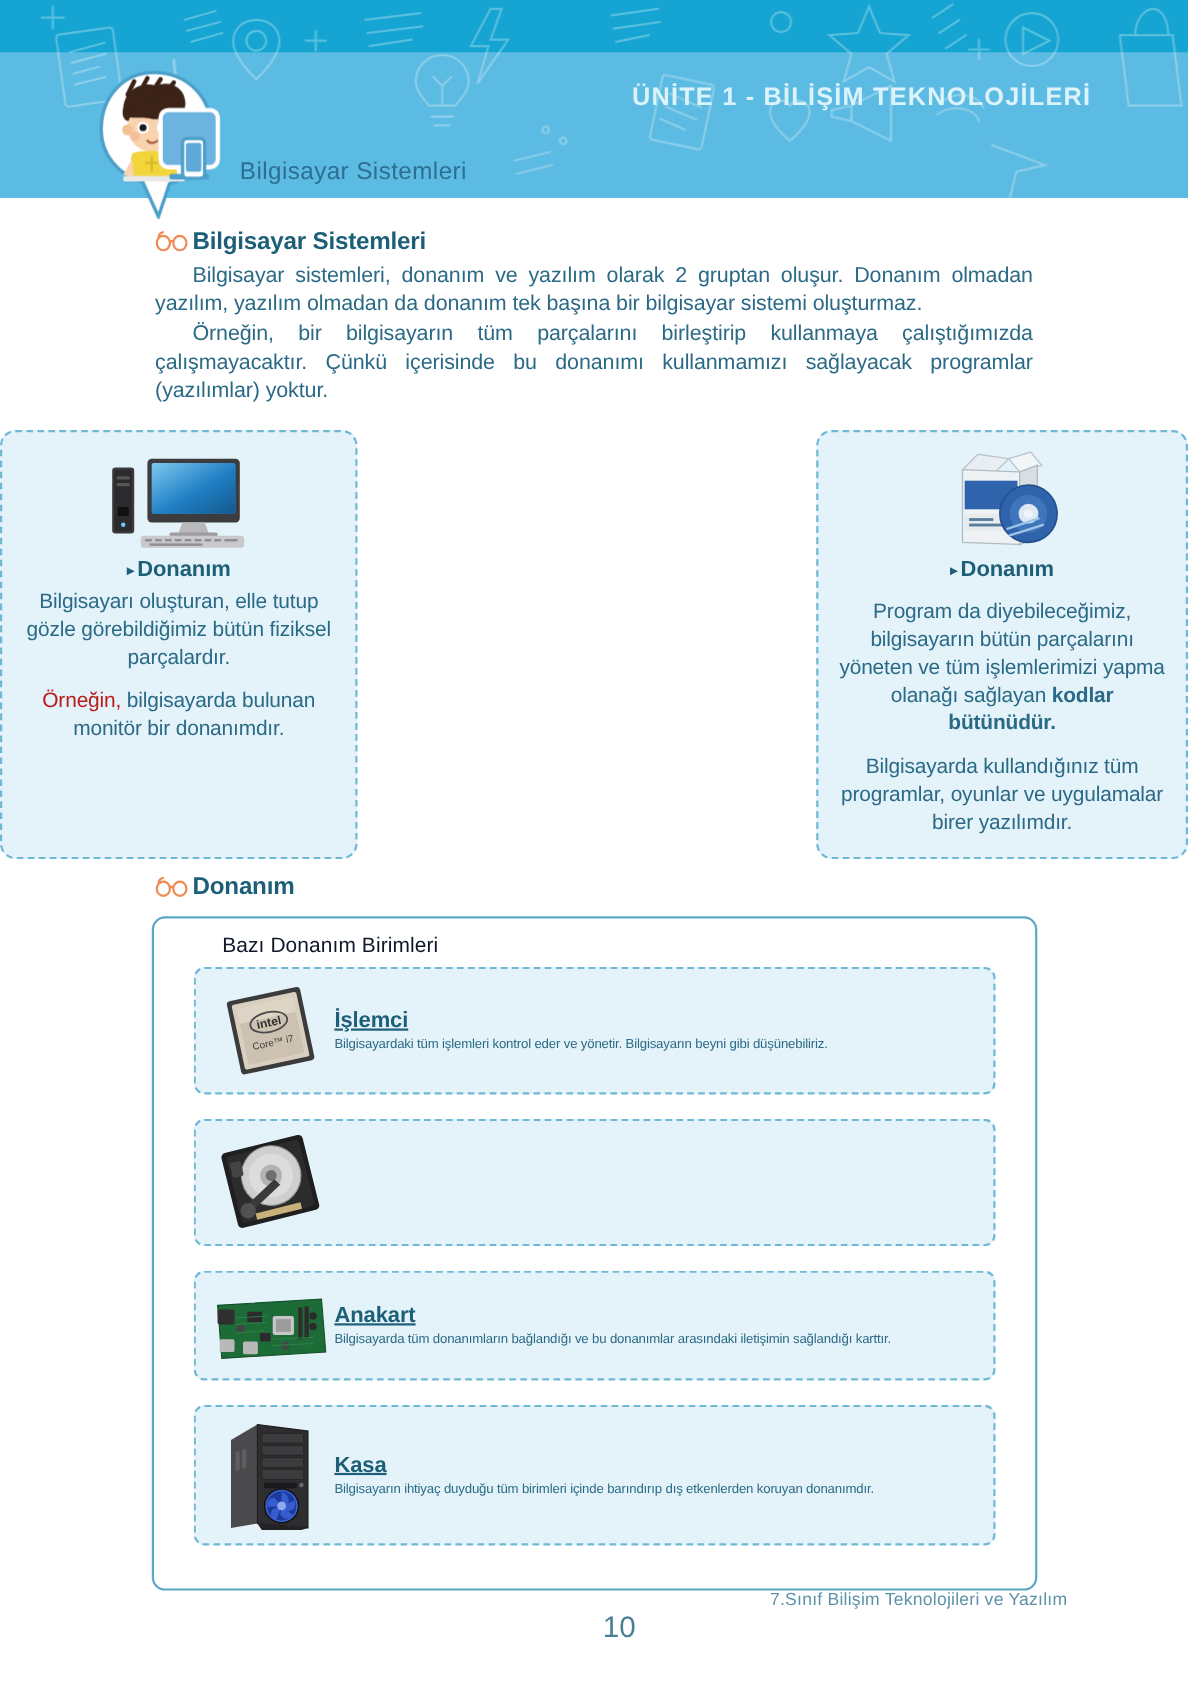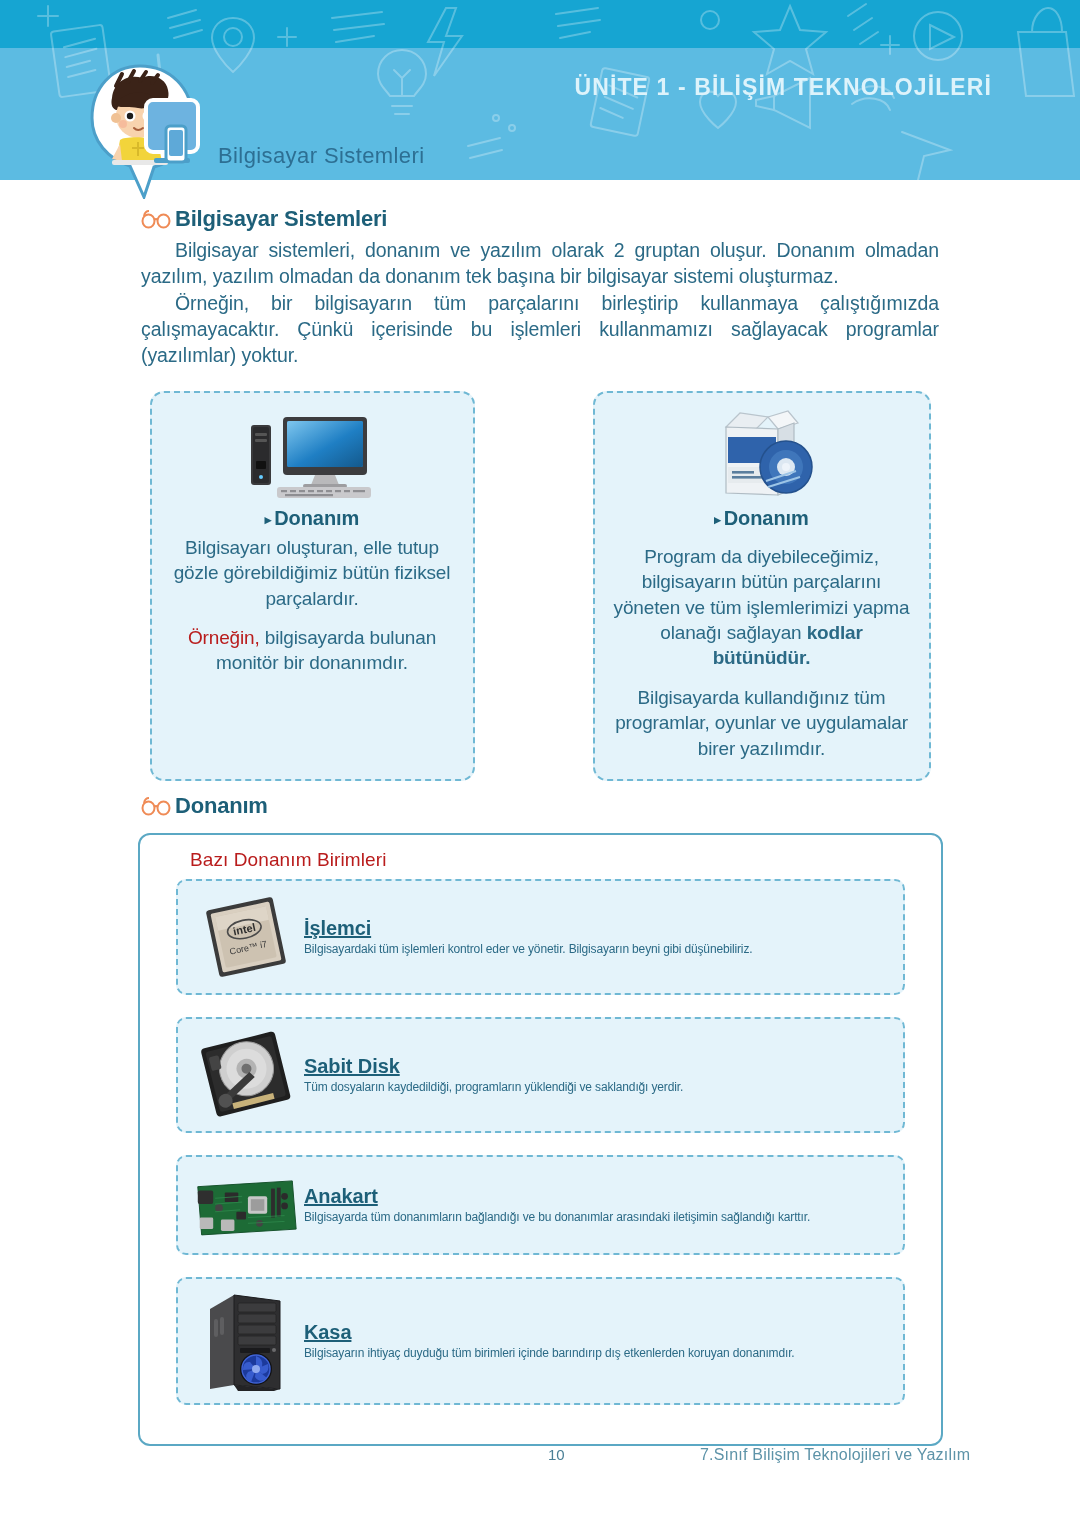--- a/index.html
+++ b/index.html
@@ -109,21 +109,21 @@
     color: #2b6a86;
     text-align: justify;
     text-indent: 34px;
     letter-spacing: -0.1px;
   }
   .para.p2 { margin-top: 2px; }
 
   
   .boxes {
     display: flex;
-    justify-content: center;
+    justify-content: space-between;
     gap: 118px;
     margin-top: 22px;
   }
   .concept-box {
     width: 325px;
     min-height: 355px;
     background: #e4f3fa;
     border: 2px dashed #6fb8d4;
     border-radius: 14px;
     padding: 16px 16px 18px 16px;
@@ -158,22 +158,22 @@
   .hw-outer {
     margin: 14px 141px 0 138px;
     width: 805px;
     border: 2px solid #5ba8c4;
     border-radius: 12px;
     padding: 12px 18px 24px 18px;
     background: #ffffff;
   }
   .hw-outer-title {
     font-size: 19px;
-    color: #b91c1c;
-    margin: 2px 0 8px 32px;
+    color: #0f172a;
+    margin: 2px 0 8px 44px;
     letter-spacing: 0.1px;
   }
 
   .hw-item {
     border: 2px dashed #6fb8d4;
     border-radius: 10px;
     background: #e4f3fa;
     display: flex;
     align-items: center;
     padding: 10px 14px;
@@ -211,22 +211,23 @@
     position: absolute;
     left: 0;
     top: 1446px;
     width: 1080px;
     display: flex;
     align-items: baseline;
   }
   .page-number {
     position: absolute;
     left: 548px;
-    font-size: 15px;
+    font-size: 27px;
     color: #4a7f96;
+    margin-top: 18px;
   }
   .footer-title {
     position: absolute;
     left: 700px;
     font-size: 16px;
     color: #5d93a8;
     letter-spacing: 0.2px;
   }
 </style>
 </head>
@@ -348,21 +349,21 @@
           <ellipse cx="7.5" cy="13" rx="6" ry="6.5"></ellipse>
           <ellipse cx="22.5" cy="13" rx="6" ry="6.5"></ellipse>
           <path d="M13.5 12 Q15 10 16.5 12"></path>
           <path d="M3 8 Q4 3 8 3"></path>
         </g>
       </svg>
       <span class="heading-text">Bilgisayar Sistemleri</span>
     </div>
 
     <p class="para p1">Bilgisayar sistemleri, donanım ve yazılım olarak 2 gruptan oluşur. Donanım olmadan yazılım, yazılım olmadan da donanım tek başına bir bilgisayar sistemi oluşturmaz.</p>
-    <p class="para p2">Örneğin, bir bilgisayarın tüm parçalarını birleştirip kullanmaya çalıştığımızda çalışmayacaktır. Çünkü içerisinde bu işlemleri kullanmamızı sağlayacak programlar (yazılımlar) yoktur.</p>
+    <p class="para p2">Örneğin, bir bilgisayarın tüm parçalarını birleştirip kullanmaya çalıştığımızda çalışmayacaktır. Çünkü içerisinde bu donanımı kullanmamızı sağlayacak programlar (yazılımlar) yoktur.</p>
 
     <div class="boxes">
 
       <div class="concept-box hardware">
         <div class="concept-img">
           <svg width="130" height="90" viewBox="0 0 130 90" xmlns="http://www.w3.org/2000/svg">
 
             <rect x="4" y="14" width="20" height="60" rx="3" fill="#3a3a3c"></rect>
             <rect x="6" y="16" width="16" height="56" rx="2" fill="#2b2b2d"></rect>
             <rect x="8" y="22" width="12" height="3" rx="1" fill="#555"></rect>
@@ -485,24 +486,20 @@
               <circle cx="50" cy="40" r="10" fill="#b3b3b3"></circle>
               <circle cx="50" cy="40" r="5" fill="#6e6e6e"></circle>
 
               <path d="M20 62 L52 44 L56 50 L24 68 Z" fill="#3a3a3a"></path>
               <circle cx="22" cy="66" r="7" fill="#515151"></circle>
               <path d="M28 70 L70 70 L70 76 L28 76 Z" fill="#c8b27a"></path>
               <rect x="16" y="20" width="10" height="14" rx="2" fill="#444"></rect>
             </g>
           </svg>
         </div>
-        <div class="hw-body">
-          <div class="hw-name">Sabit Disk</div>
-          <div class="hw-desc">Tüm dosyaların kaydedildiği, programların yüklendiği ve saklandığı yerdir.</div>
-        </div>
       </div>
 
       <div class="hw-item">
         <div class="hw-thumb">
           <svg width="112" height="74" viewBox="0 0 112 74" xmlns="http://www.w3.org/2000/svg">
             <path d="M6 18 L104 12 L108 62 L10 68 Z" fill="#1d6b36"></path>
             <path d="M6 18 L104 12 L108 62 L10 68 Z" fill="none" stroke="#14502a" stroke-width="1"></path>
 
             <rect x="6" y="22" width="16" height="14" rx="2" fill="#2f2f2f"></rect>
             <rect x="8" y="50" width="14" height="12" rx="1.5" fill="#b9b9b9"></rect>

